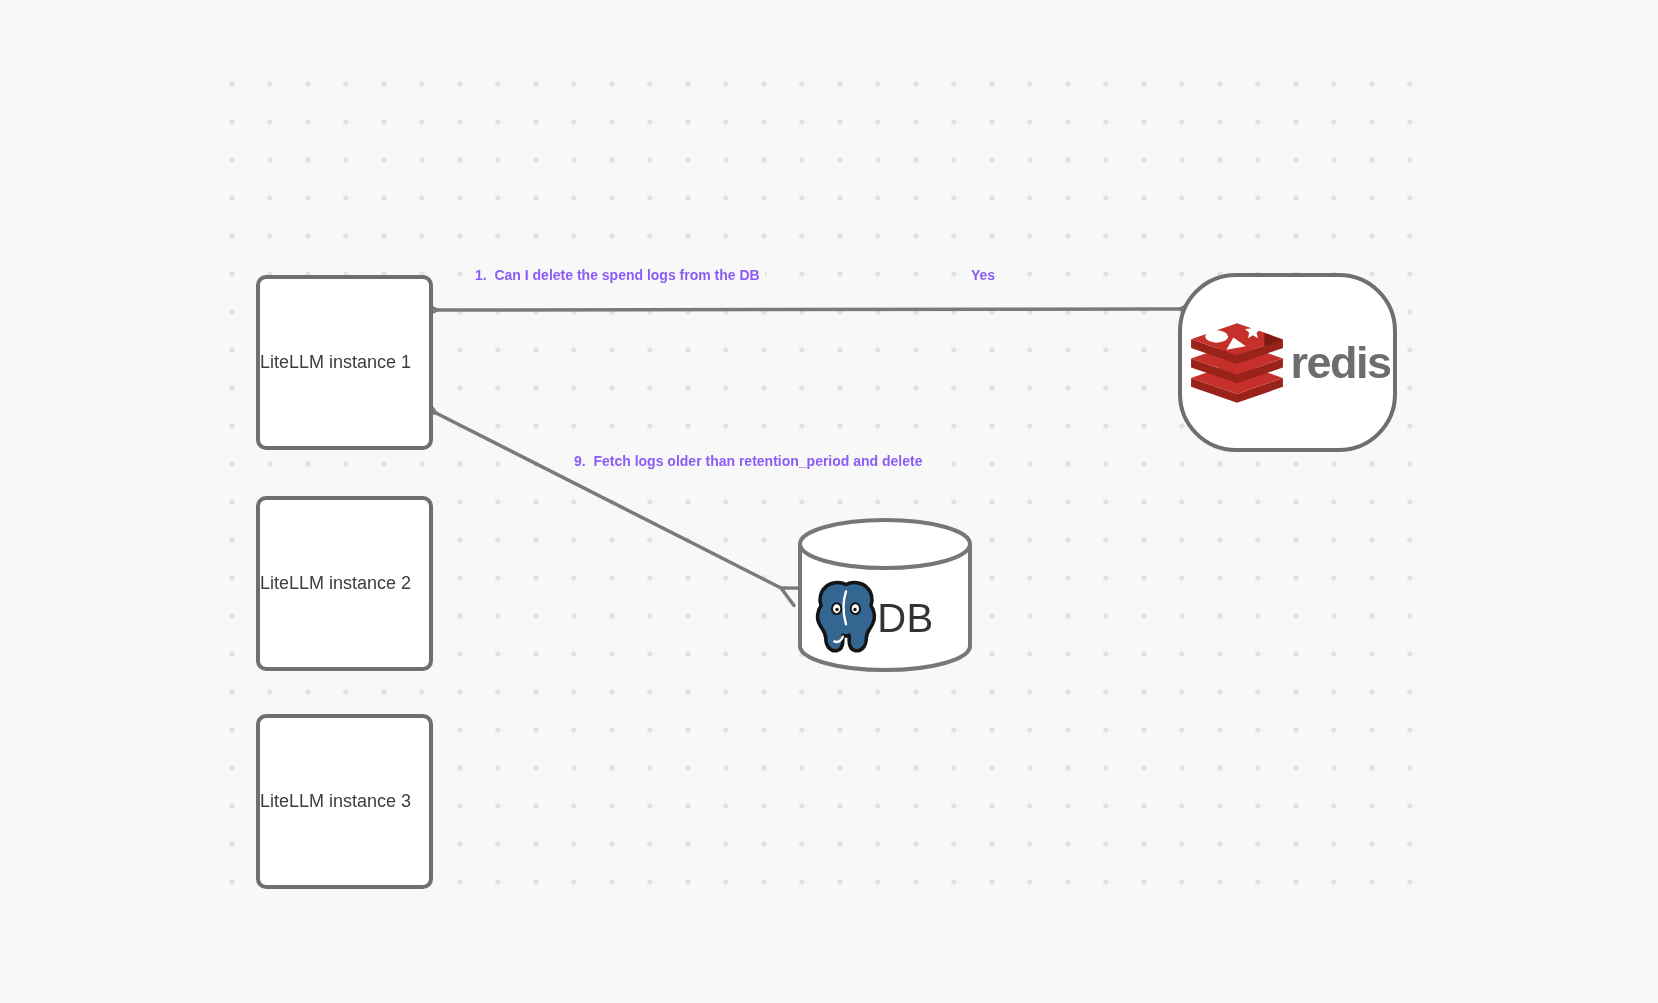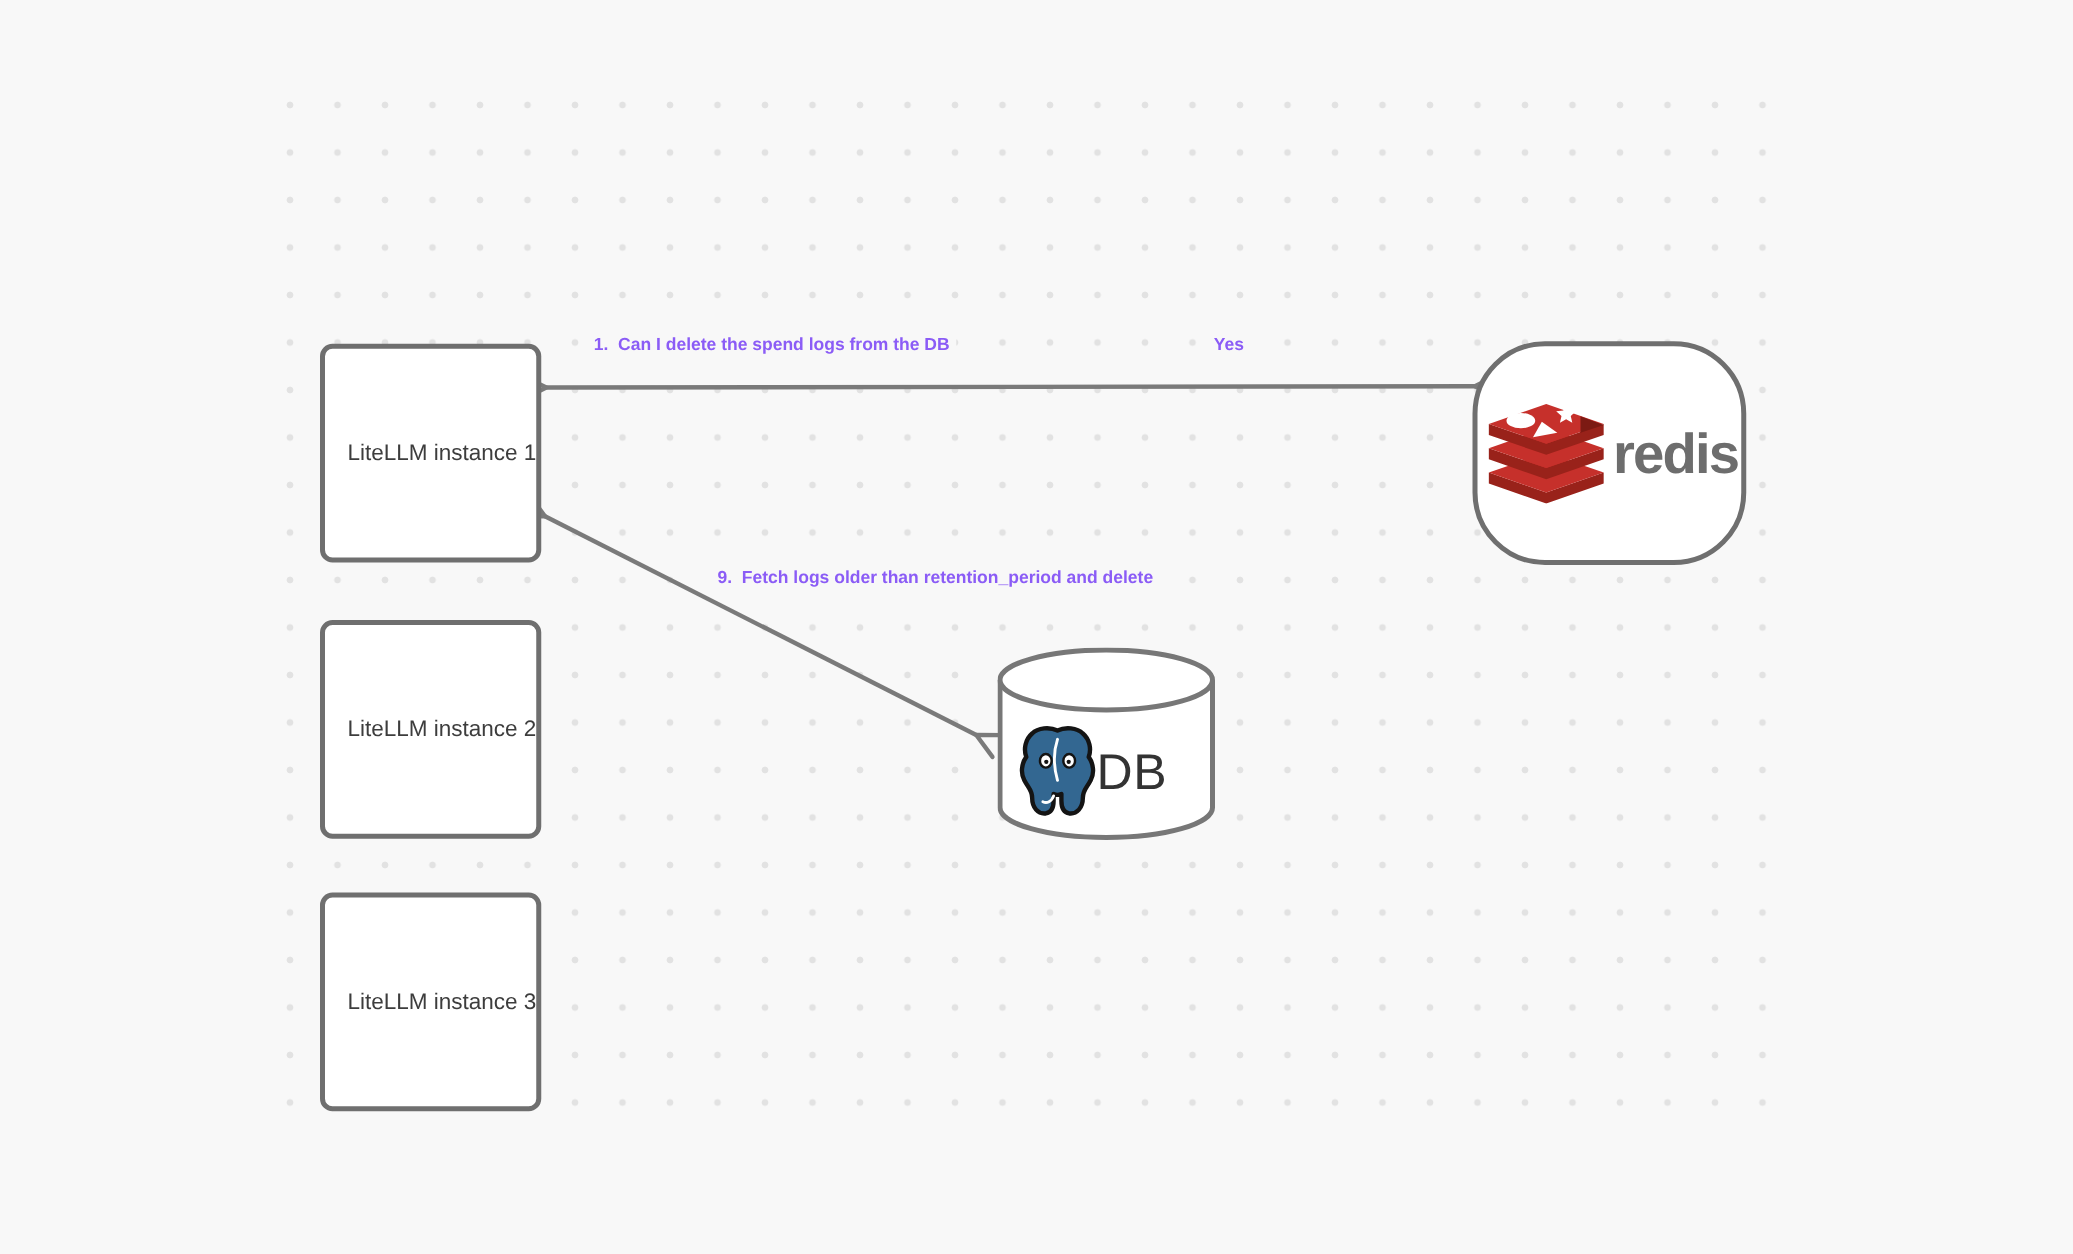--- a/index.html
+++ b/index.html
@@ -9,21 +9,21 @@
   }
   .dotgrid {
     position:absolute; left:213px; top:65px; width:1216px; height:836px;
     background-image: radial-gradient(circle, #e2e2e2 2.4px, rgba(226,226,226,0) 3px);
     background-size: 38px 38px;
   }
   svg.overlay { position:absolute; left:0; top:0; }
   .node-box {
     position:absolute; left:256px; width:177px; height:175px; box-sizing:border-box;
     background:#ffffff; border:4px solid #6f6f6f; border-radius:10px;
-    display:flex; align-items:center; justify-content:flex-end;
+    display:flex; align-items:center; justify-content:flex-start;
   }
   .node-box .lbl { font-size:18px; color:#3d3d3d; white-space:nowrap; }
   .redis-node {
     position:absolute; left:1178px; top:273px; width:219px; height:179px; box-sizing:border-box;
     background:#ffffff; border:4px solid #6f6f6f; border-radius:58px;
     display:flex; flex-direction:row; align-items:center; justify-content:center;
   }
   .redis-word {
     font-size:45px; font-weight:700; color:#6d6d6d; letter-spacing:-1.5px;
     line-height:1; margin-top:-1px;

